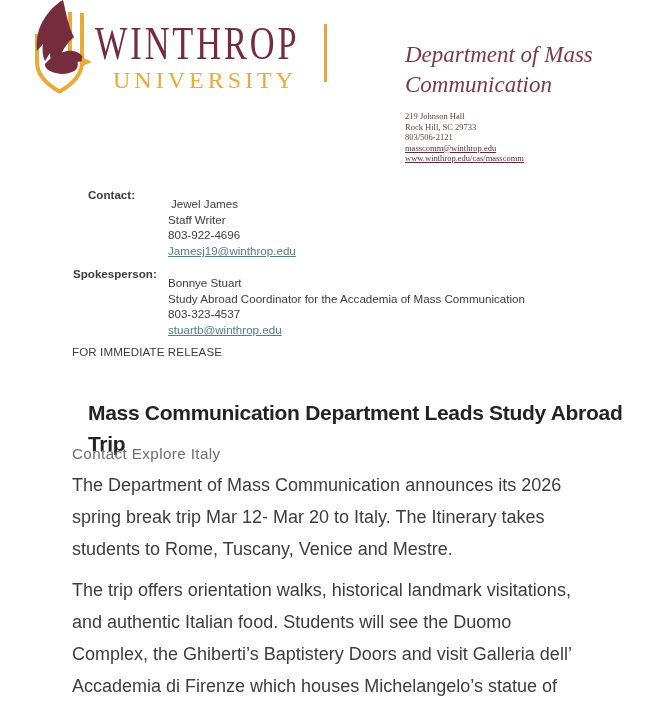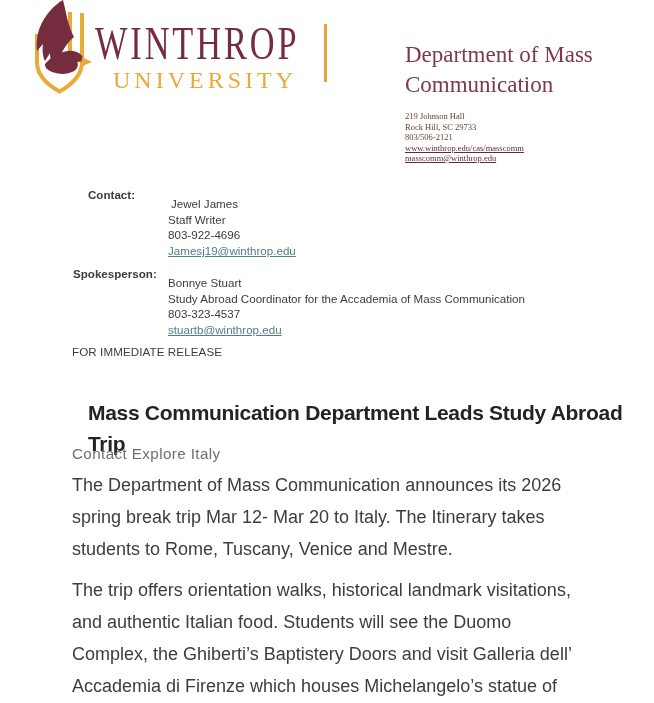--- a/index.html
+++ b/index.html
@@ -36,20 +36,21 @@
 
   .logo-divider {
     position: absolute; left: 324px; top: 24px;
     width: 3px; height: 58px;
     background: #E8A33D;
   }
 
   .dept { position: absolute; left: 405px; top: 40px; width: 245px; }
   .dept-title {
     font-family: "Liberation Serif", serif;
+    font-style: italic;
     font-size: 23px; line-height: 30px;
     color: #7D3A46;
     white-space: nowrap;
   }
   .dept-address {
     margin-top: 11px;
     font-family: "Liberation Serif", serif;
     font-size: 8.5px; line-height: 10.5px;
     color: #6B3B31;
   }
@@ -139,22 +140,22 @@
 
   <div class="dept">
     <div class="dept-title">
       <div>Department of Mass</div>
       <div>Communication</div>
     </div>
     <div class="dept-address">
       <div>219 Johnson Hall</div>
       <div>Rock Hill, SC 29733</div>
       <div>803/506-2121</div>
+      <a href="#">masscomm@winthrop.edu</a>
       <a href="#">www.winthrop.edu/cas/masscomm</a>
-      <a href="#">masscomm@winthrop.edu</a>
     </div>
   </div>
 
   <div class="contact-row row-contact">
     <div class="contact-label">Contact:</div>
     <div class="contact-lines">
       <div class="name-indent">Jewel James</div>
       <div>Staff Writer</div>
       <div>803-922-4696</div>
       <a href="#" class="email-link">Jamesj19@winthrop.edu</a>

